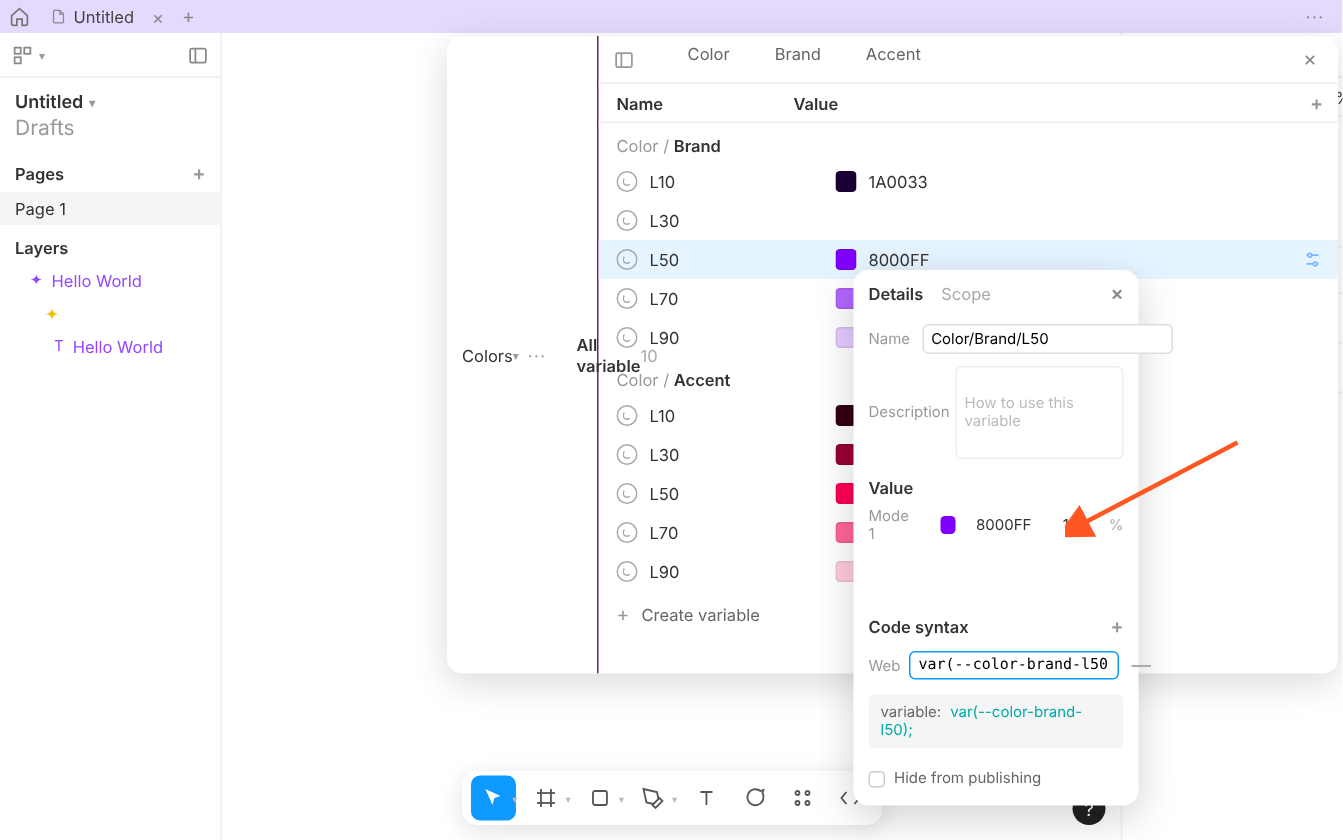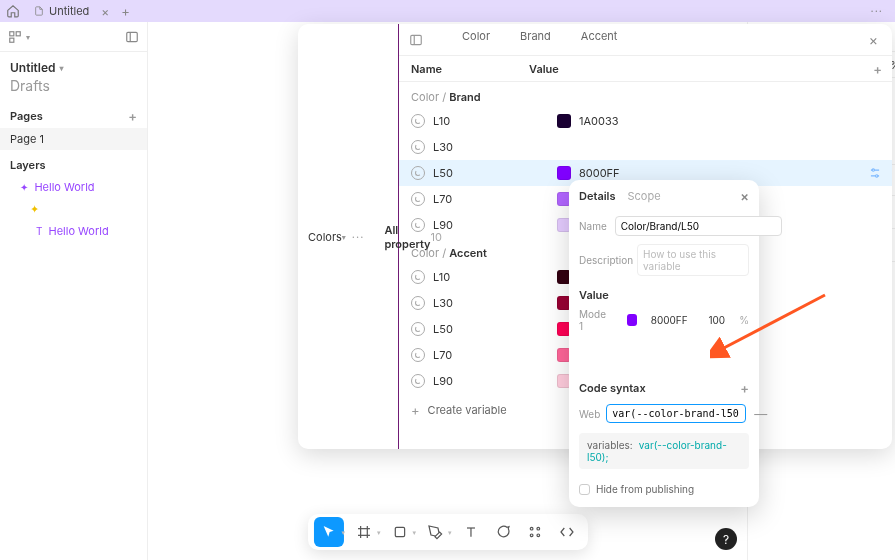--- a/index.html
+++ b/index.html
@@ -94,21 +94,21 @@
 .vm-create { display:flex; align-items:center; gap:8px; padding:8px 12px; font-size:11px; color:#666; }
 
 
 .details-pop { position:absolute; left:569px; top:180px; width:190px; background:#fff; border-radius:10px; box-shadow:0 8px 28px rgba(0,0,0,.18); padding-bottom:8px; z-index:5; }
 .dp-head { display:flex; align-items:center; padding:8px 10px; font-size:11px; font-weight:600; }
 .dp-head .tab2 { margin-left:12px; color:#aaa; font-weight:400; }
 .dp-head .close { margin-left:auto; color:#888; font-size:13px; }
 .dp-row { display:flex; align-items:center; padding:4px 10px; font-size:10px; gap:8px; }
 .dp-row .label { width:50px; color:#999; }
 .dp-row input { flex:1; border:1px solid #ddd; border-radius:4px; padding:3px 5px; font-size:10px; }
-.dp-row .placeholder { flex:1; border:1px solid #eee; border-radius:4px; padding:3px 5px; font-size:10px; color:#bbb; }
+.dp-row .placeholder { flex:1; border:1px solid #eee; border-radius:4px; padding:18px 5px; font-size:10px; color:#bbb; }
 .dp-sect { padding:8px 10px 2px; font-size:11px; font-weight:600; }
 .dp-mode { display:flex; align-items:center; gap:14px; padding:4px 10px; font-size:10px; }
 .dp-mode .sw { width:12px;height:12px;border-radius:3px;background:#8000ff; }
 .dp-mode .pct { margin-left:auto; width:28px; text-align:right; }
 .dp-code-head { display:flex; align-items:center; padding:8px 10px 4px; font-size:11px; font-weight:600;margin-top:36px; }
 .dp-code-head .plus { margin-left:auto; color:#999; font-size:13px; }
 .dp-web { display:flex; align-items:center; gap:6px; padding:4px 10px; font-size:10px; }
 .dp-web .label { width:30px; color:#999; }
 .dp-web input { flex:1; border:1px solid #0d99ff; border-radius:4px; padding:3px 5px; font-size:10px; font-family:Menlo,monospace; }
 .dp-web .minus { color:#999; font-size:13px; padding:0 2px; }
@@ -200,21 +200,21 @@
   <div class="canvas">
 
     <div class="var-modal">
       <div class="vm-side">
         <div class="vm-side-head">
           <span>Colors</span>
           <span class="chev">▾</span>
           <span class="more">···</span>
         </div>
         <div class="vm-cat-head">
-          <span>All property</span>
+          <span>All variable</span>
           <span class="count">10</span>
         </div>
         <div class="vm-cat-item">Color</div>
         <div class="vm-cat-item sub">Brand</div>
         <div class="vm-cat-item sub">Accent</div>
       </div>
       <div class="vm-main">
         <div class="vm-top">
           <svg width="14" height="14" viewBox="0 0 24 24" fill="none" stroke="#999" stroke-width="2">
               <rect x="3" y="4" width="18" height="16" rx="2"></rect>
@@ -501,21 +501,21 @@
   <div class="dp-code-head">
     <span>Code syntax</span>
     <span class="plus">+</span>
   </div>
   <div class="dp-web">
     <span class="label">Web</span>
     <input value="var(--color-brand-l50)" style="">
     <span class="minus">—</span>
   </div>
   <div class="dp-snippet">
-    <span>variables:</span> <span class="kw">var(--color-brand-l50);</span>
+    <span>variable:</span> <span class="kw">var(--color-brand-l50);</span>
   </div>
   <div class="dp-hide">
     <div class="cb"></div>
     <span>Hide from publishing</span>
   </div>
 </div>
 
 <svg class="arrow" viewBox="0 0 120 70">
   <defs>
       <marker id="ah" markerWidth="8" markerHeight="8" refX="2" refY="4" orient="auto">

